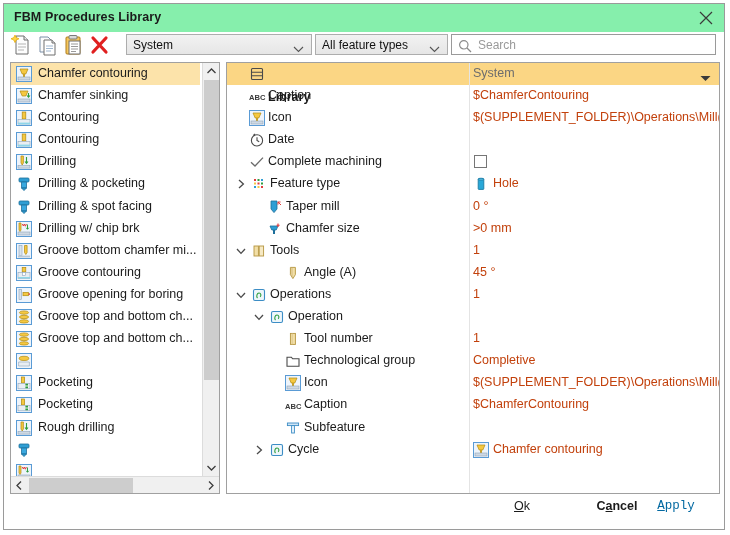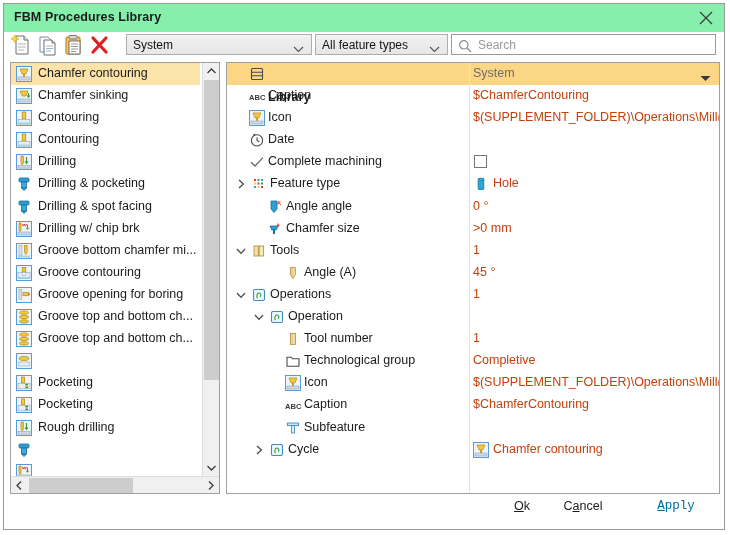--- a/index.html
+++ b/index.html
@@ -118,21 +118,21 @@
   }
   
   .footer{position:absolute;left:0;bottom:0;right:0;height:36px;}
   .fbtn{
     position:absolute;top:6px;height:20px;font-size:12.5px;
     color:#1b1b1b;cursor:pointer;text-align:center;
   }
   .fbtn u{text-decoration:underline;}
   .fbtn.disabled{color:#0369a1;cursor:default;font-family:Liberation Mono, monospace;}
   #btn-ok{left:498px;width:40px;}
-  #btn-cancel{left:554px;width:50px;}
+  #btn-cancel{left:588px;width:50px;font-weight:bold;}
   #btn-apply{left:648px;width:48px;}
 </style>
 </head>
 <body>
 
 <div class="window">
 
   <div class="titlebar">
     <div class="title-text">FBM Procedures Library</div>
     <div class="close-btn">
@@ -485,21 +485,21 @@
               <rect x="5.2" y="2.6" width="5.6" height="10.8" rx="0.6" fill="#29a8d8" stroke="#1b7aa3" stroke-width=".9"></rect>
               <ellipse cx="8" cy="3.2" rx="2.8" ry="1" fill="#5fc6ea" stroke="#1b7aa3" stroke-width=".8"></ellipse>
             </svg></span>
           <span class="tval tvaltext-off" style="left:266px">Hole</span>
         </div>
         <div class="trow">
           <span class="ticon" style="left:40px"><svg width="16" height="16" viewBox="0 0 16 16">
               <path d="M4 2 h6 v8 l-3 3.6 l-3 -3.6 z" fill="#2f9ed4" stroke="#1d6f9b" stroke-width=".8"></path>
               <path d="M11 3 l3 3 M11 3 h2.6 M11 3 v2.6" stroke="#e03c3c" stroke-width="1" fill="none"></path>
             </svg></span>
-          <span class="tname" style="left:59px">Angle angle</span>
+          <span class="tname" style="left:59px">Taper mill</span>
           <span class="tval">0 °</span>
         </div>
         <div class="trow">
           <span class="ticon" style="left:40px"><svg width="16" height="16" viewBox="0 0 16 16">
               <path d="M3 5 h8 l-1.8 4 h-4.4 z" fill="#2f9ed4" stroke="#1d6f9b" stroke-width=".8"></path>
               <rect x="6" y="9" width="2" height="4" fill="#1d6f9b"></rect>
               <path d="M11 2.6 v3.4 M9.6 4.2 h3" stroke="#e03c3c" stroke-width="1.1"></path>
             </svg></span>
           <span class="tname" style="left:59px">Chamfer size</span>
           <span class="tval">&gt;0 mm</span>

